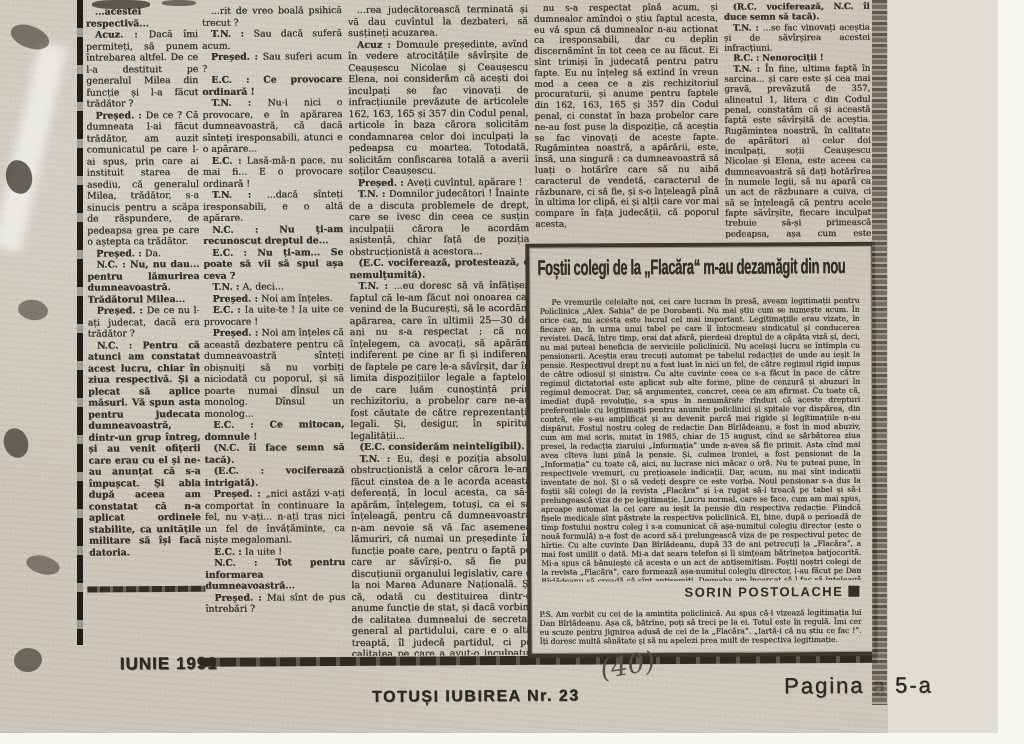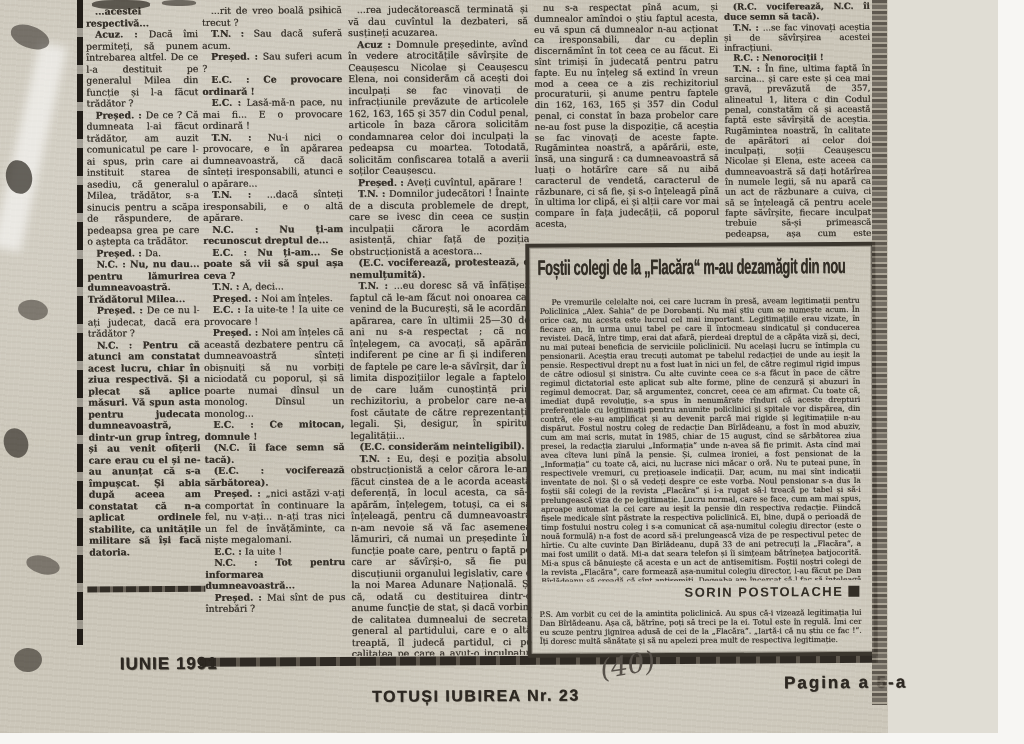--- a/index.html
+++ b/index.html
@@ -55,21 +55,21 @@
     text-shadow:0.25px 0.25px 0.5px rgba(48,42,34,.7);}
   .f-date{position:absolute;left:118px;top:652px;font-family:"Liberation Sans",sans-serif;
     font-weight:bold;font-size:17px;letter-spacing:1px;color:#2d2822;
     text-shadow:0.6px 0.6px 0.8px rgba(40,35,28,.8);}
   .f-mast{position:absolute;left:370px;top:687px;font-family:"Liberation Sans",sans-serif;
     font-weight:bold;font-size:16px;letter-spacing:1.5px;color:#2d2822;
     text-shadow:0.5px 0.5px 0.7px rgba(40,35,28,.8);}
   .f-hand{position:absolute;left:598px;top:650px;font-family:"DejaVu Serif",serif;font-style:italic;
     font-size:27px;color:#57514a;transform:rotate(-9deg);}
   .f-page{position:absolute;left:782px;top:675px;font-family:"Liberation Sans",sans-serif;
-    font-weight:bold;font-size:17px;letter-spacing:2px;color:#2d2822;
+    font-weight:normal;font-size:22px;letter-spacing:2px;color:#2d2822;
     text-shadow:0.5px 0.5px 0.7px rgba(40,35,28,.8);}
 </style>
 </head>
 <body>
 
 <div class="paper">
   <div class="second-page"></div>
 
   <div class="content">
     <div class="col col1">
@@ -79,32 +79,32 @@
         <p class=""><b>Președ. : </b>Da.</p>
         <p class=" bold"><b>N.C. : </b>Nu, nu dau... pentru lămurirea dumneavoastră. Trădătorul Milea...</p>
         <p class=""><b>Președ. : </b>De ce nu l-ați judecat, dacă era trădător ?</p>
         <p class=" bold"><b>N.C. : </b>Pentru că atunci am constatat acest lucru, chiar în ziua respectivă. Și a plecat să aplice măsuri. Vă spun asta pentru judecata dumneavoastră, dintr-un grup întreg, și au venit ofițerii care erau cu el și ne-au anunțat că s-a împușcat. Și abia după aceea am constatat că n-a aplicat ordinele stabilite, ca unitățile militare să își facă datoria.</p>
       </div>
     <div class="col col2">
         <p class="">...rit de vreo boală psihică trecut ?</p>
         <p class=""><b>T.N. : </b>Sau dacă suferă acum.</p>
         <p class=""><b>Președ. : </b>Sau suferi acum ?</p>
         <p class=" bold"><b>E.C. : </b>Ce provocare ordinară !</p>
+        <p class=""><b>T.N. : </b>Nu-i nici o provocare, e în apărarea dumneavoastră, că dacă sînteți iresponsabili, atunci e o apărare...</p>
         <p class=""><b>E.C. : </b>Lasă-mă-n pace, nu mai fi... E o provocare ordinară !</p>
-        <p class=""><b>T.N. : </b>Nu-i nici o provocare, e în apărarea dumneavoastră, că dacă sînteți iresponsabili, atunci e o apărare...</p>
         <p class=""><b>T.N. : </b>...dacă sînteți iresponsabili, e o altă apărare.</p>
         <p class=" bold"><b>N.C. : </b>Nu ți-am recunoscut dreptul de...</p>
         <p class=" bold"><b>E.C. : </b>Nu ți-am... Se poate să vii să spui așa ceva ?</p>
         <p class=""><b>T.N. : </b>A, deci...</p>
         <p class=""><b>Președ. : </b>Noi am înțeles.</p>
         <p class=""><b>E.C. : </b>Ia uite-te ! Ia uite ce provocare !</p>
         <p class=""><b>Președ. : </b>Noi am înțeles că această dezbatere pentru că dumneavoastră sînteți obișnuiți să nu vorbiți niciodată cu poporul, și să poarte numai dînsul un monolog. Dînsul un monolog...</p>
         <p class=" bold"><b>E.C. : </b>Ce mitocan, domnule !</p>
         <p class="stage">(N.C. îi face semn să tacă).</p>
-        <p class="stage">(E.C. : vociferează sărbătorea).</p>
+        <p class="stage">(E.C. : vociferează intrigată).</p>
         <p class=""><b>Președ. : </b>„nici astăzi v-ați comportat în continuare la fel, nu v-ați... n-ați tras nici un fel de învățăminte, ca niște megalomani.</p>
         <p class=""><b>E.C. : </b>Ia uite !</p>
         <p class=" bold"><b>N.C. : </b>Tot pentru informarea dumneavoastră...</p>
         <p class=""><b>Președ. : </b>Mai sînt de pus întrebări ?</p>
       </div>
     <div class="col col3">
         <p class="">...rea judecătorească terminată și vă dau cuvîntul la dezbateri, să susțineți acuzarea.</p>
         <p class=""><b>Acuz : </b>Domnule președinte, avînd în vedere atrocitățile săvîrșite de Ceaușescu Nicolae și Ceaușescu Elena, noi considerăm că acești doi inculpați se fac vinovați de infracțiunile prevăzute de articolele 162, 163, 165 și 357 din Codul penal, articole în baza cărora solicităm condamnarea celor doi inculpați la pedeapsa cu moartea. Totodată, solicităm confiscarea totală a averii soților Ceaușescu.</p>
         <p class=""><b>Președ. : </b>Aveți cuvîntul, apărare !</p>
         <p class=""><b>T.N. : </b>Domnilor judecători ! Înainte de a discuta problemele de drept, care se ivesc din ceea ce susțin inculpații cărora le acordăm asistență, chiar față de poziția obstrucționistă a acestora...</p>

